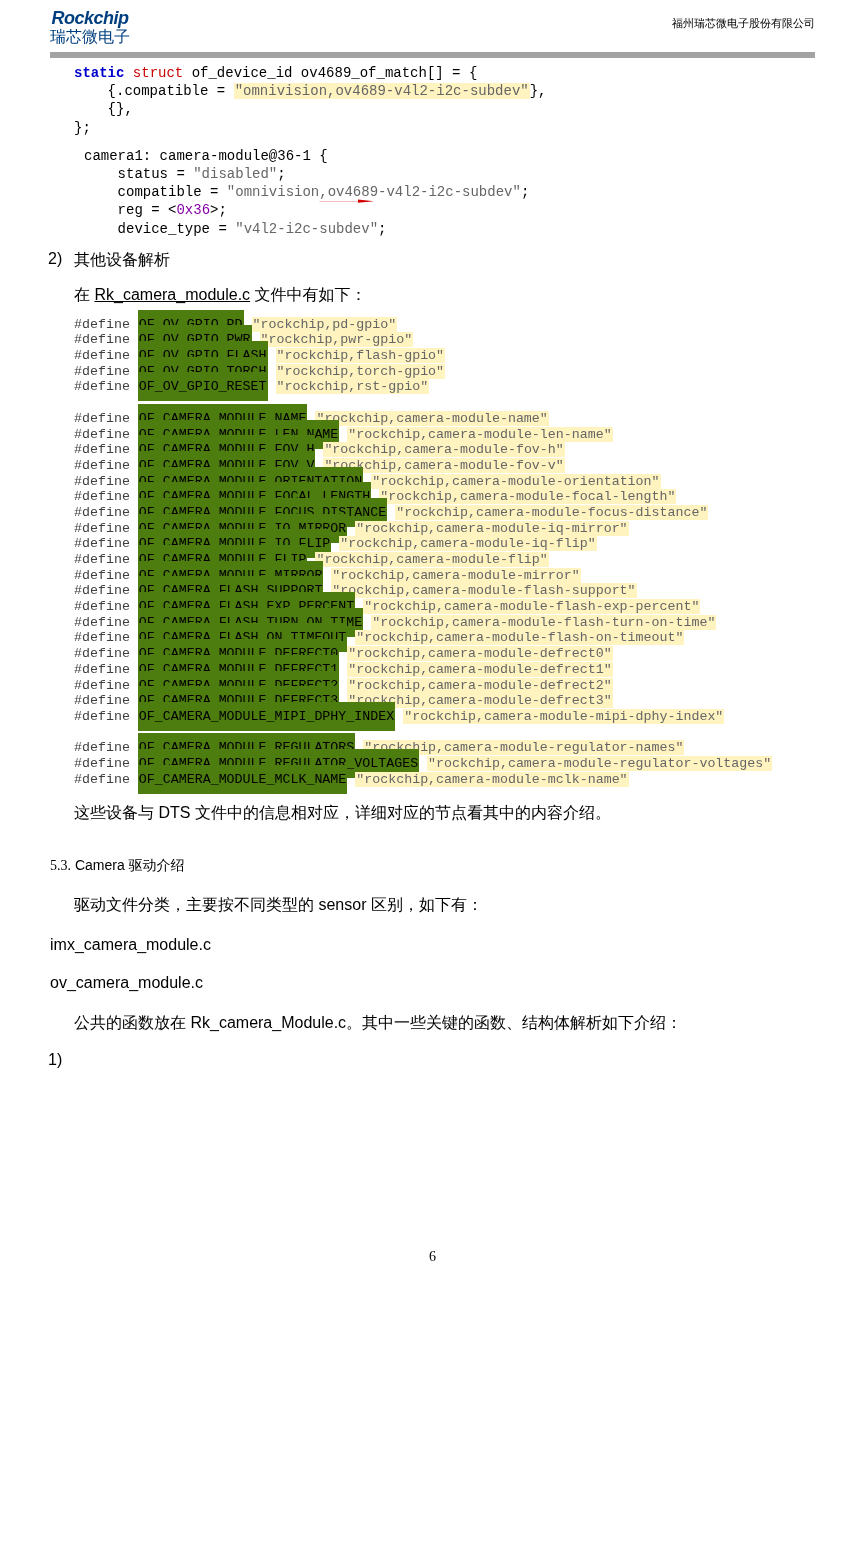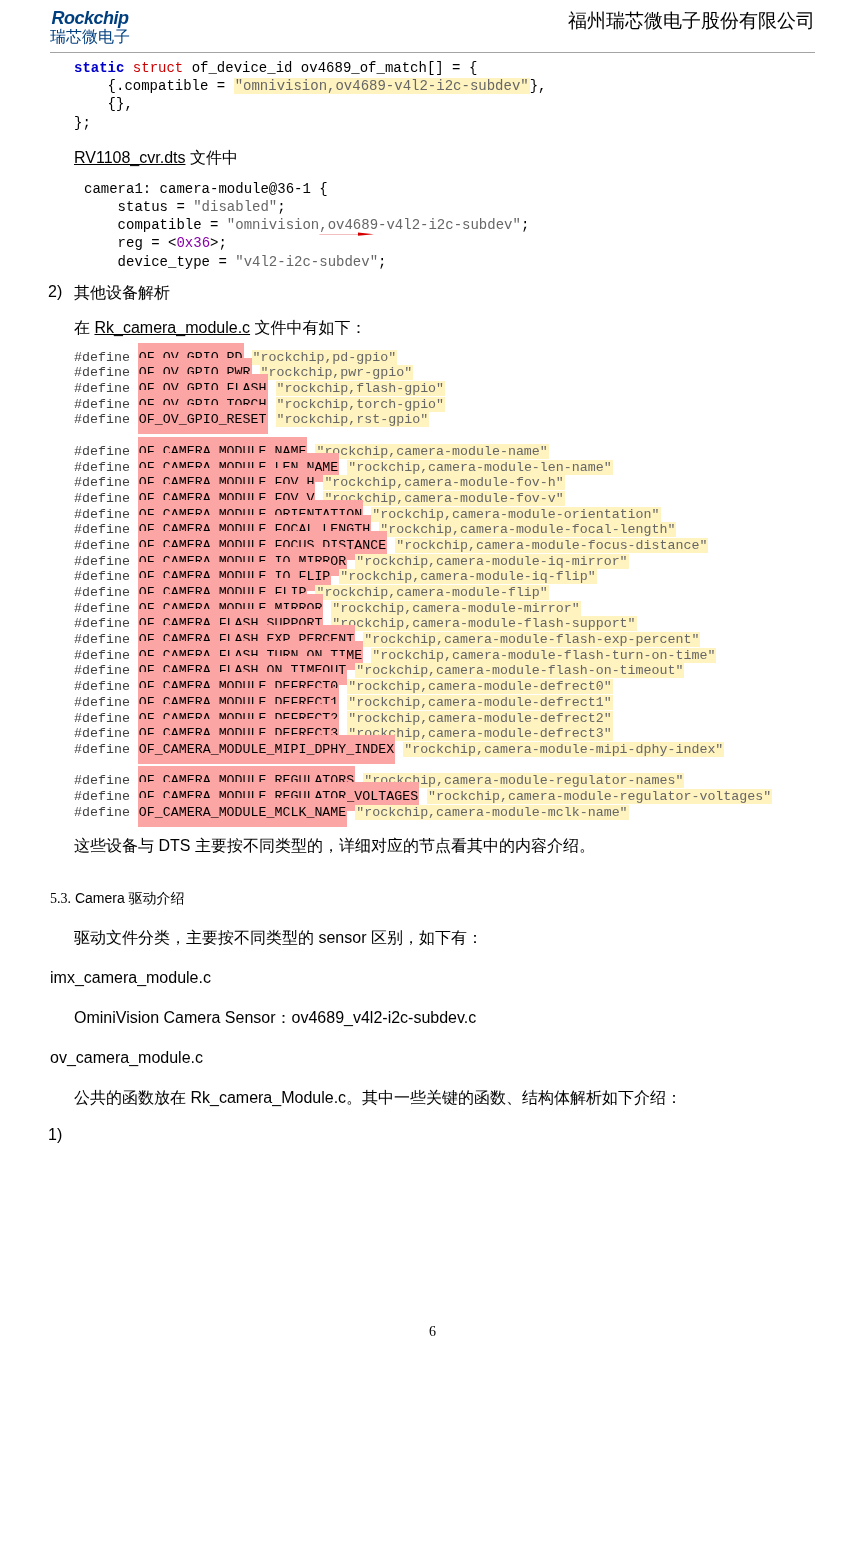--- a/index.html
+++ b/index.html
@@ -10,59 +10,60 @@
     color: #000;
     width: 865px;
   }
   .page {
     padding: 0 50px 40px 50px;
   }
   .header {
     display: flex;
     justify-content: space-between;
     align-items: flex-start;
-    border-bottom: 1px solid #a3a3a3;
+    border-bottom: 6px solid #a3a3a3;
     padding-bottom: 4px;
     margin-bottom: 6px;
     padding-top: 8px;
   }
   .logo-box { text-align: center; }
   .logo-main {
     font-weight: bold;
     font-style: italic;
     font-size: 18px;
     color: #003f7f;
     letter-spacing: -0.5px;
   }
   .logo-sub {
     font-size: 16px;
     color: #003f7f;
     margin-top: -2px;
   }
   .company {
-    font-size: 19px;
+    font-size: 11px;
     font-family: "SimSun", serif;
+    margin-top: 8px;
   }
   .content { padding-left: 24px; }
   .code-block {
     font-family: "Consolas", "Courier New", monospace;
     font-size: 14px;
     line-height: 1.3;
     white-space: pre;
     margin: 6px 0 10px 0;
     position: relative;
   }
   .kw-red { color: #cc0000; font-weight: normal; }
   .kw-static { color: #0000cc; font-weight: bold; }
   .kw-purple { color: #8800aa; }
   .str-gray { color: #666; }
   .hl { background: #fff3c0; padding: 0 1px; }
   .plain { color: #000; }
   .define-kw { color: #404040; }
-  .macro-name { color: #000; background: #fca5a5; padding: 7px 1px; margin-top: 40px; }
+  .macro-name { color: #000; background: #4d7c0f; padding: 7px 1px; margin-top: 40px; }
   .str-val { background: #fff3c0; color: #666; padding: 0 1px; }
   .body-text {
     font-family: "SimSun", Arial, sans-serif;
     font-size: 16px;
     line-height: 2;
     margin: 6px 0;
   }
   .num-item {
     display: flex;
     font-family: "SimSun", Arial, sans-serif;
@@ -112,23 +113,20 @@
     <div class="company">福州瑞芯微电子股份有限公司</div>
   </div>
 
   <div class="content">
 
     <div class="code-block"><span class="kw-static">static</span> <span class="kw-red">struct</span><span class="plain"> of_device_id ov4689_of_match[] = {</span>
 <span class="plain">    {.compatible = </span><span class="str-gray hl">"omnivision,ov4689-v4l2-i2c-subdev"</span><span class="plain">},</span>
 <span class="plain">    {},</span>
 <span class="plain">};</span></div>
 
-    <div class="body-text">
-      <a class="u">RV1108_cvr.dts</a><span> 文件中</span>
-    </div>
 
     <div class="code-block dts-block"><span class="plain">camera1: camera-module@36-1 {</span>
 <span class="plain">    status = </span><span class="str-gray">"disabled"</span><span class="plain">;</span>
 <span class="plain">    compatible = </span><span class="str-gray">"omnivision,ov4689-v4l2-i2c-subdev"</span><span class="plain">;</span>
 <span class="plain">    reg = &lt;</span><span class="kw-purple">0x36</span><span class="plain">&gt;;</span>
 <span class="plain">    device_type = </span><span class="str-gray">"v4l2-i2c-subdev"</span><span class="plain">;</span>
 <span class="arrow" style="left:260px; top:28px;">➝</span></div>
 
     <div class="num-item">
       <span class="n">2)</span>
@@ -164,30 +162,29 @@
 <span class="define-kw">#define</span> <span class="macro-name">OF_CAMERA_MODULE_DEFRECT1</span> <span class="str-val">"rockchip,camera-module-defrect1"</span>
 <span class="define-kw">#define</span> <span class="macro-name">OF_CAMERA_MODULE_DEFRECT2</span> <span class="str-val">"rockchip,camera-module-defrect2"</span>
 <span class="define-kw">#define</span> <span class="macro-name">OF_CAMERA_MODULE_DEFRECT3</span> <span class="str-val">"rockchip,camera-module-defrect3"</span>
 <span class="define-kw">#define</span> <span class="macro-name">OF_CAMERA_MODULE_MIPI_DPHY_INDEX</span> <span class="str-val">"rockchip,camera-module-mipi-dphy-index"</span>
 
 <span class="define-kw">#define</span> <span class="macro-name">OF_CAMERA_MODULE_REGULATORS</span> <span class="str-val">"rockchip,camera-module-regulator-names"</span>
 <span class="define-kw">#define</span> <span class="macro-name">OF_CAMERA_MODULE_REGULATOR_VOLTAGES</span> <span class="str-val">"rockchip,camera-module-regulator-voltages"</span>
 <span class="define-kw">#define</span> <span class="macro-name">OF_CAMERA_MODULE_MCLK_NAME</span> <span class="str-val">"rockchip,camera-module-mclk-name"</span>
 </div>
 
-    <div class="body-text">这些设备与 DTS 主要按不同类型的，详细对应的节点看其中的内容介绍。</div>
+    <div class="body-text">这些设备与 DTS 文件中的信息相对应，详细对应的节点看其中的内容介绍。</div>
 
     <div class="section-title">
       <span class="section-num">5.3.</span>
       <span class="section-label">Camera 驱动介绍</span>
     </div>
 
     <div class="body-text indent-para">驱动文件分类，主要按不同类型的 sensor 区别，如下有：</div>
     <div class="body-text no-indent">imx_camera_module.c</div>
-    <div class="body-text indent-para">OminiVision Camera Sensor：ov4689_v4l2-i2c-subdev.c</div>
     <div class="body-text no-indent">ov_camera_module.c</div>
     <div class="body-text indent-para">公共的函数放在 Rk_camera_Module.c。其中一些关键的函数、结构体解析如下介绍：</div>
 
     <div class="num-item">
       <span class="n">1)</span>
     </div>
 
   </div>
 
   <div class="page-num">6</div>

